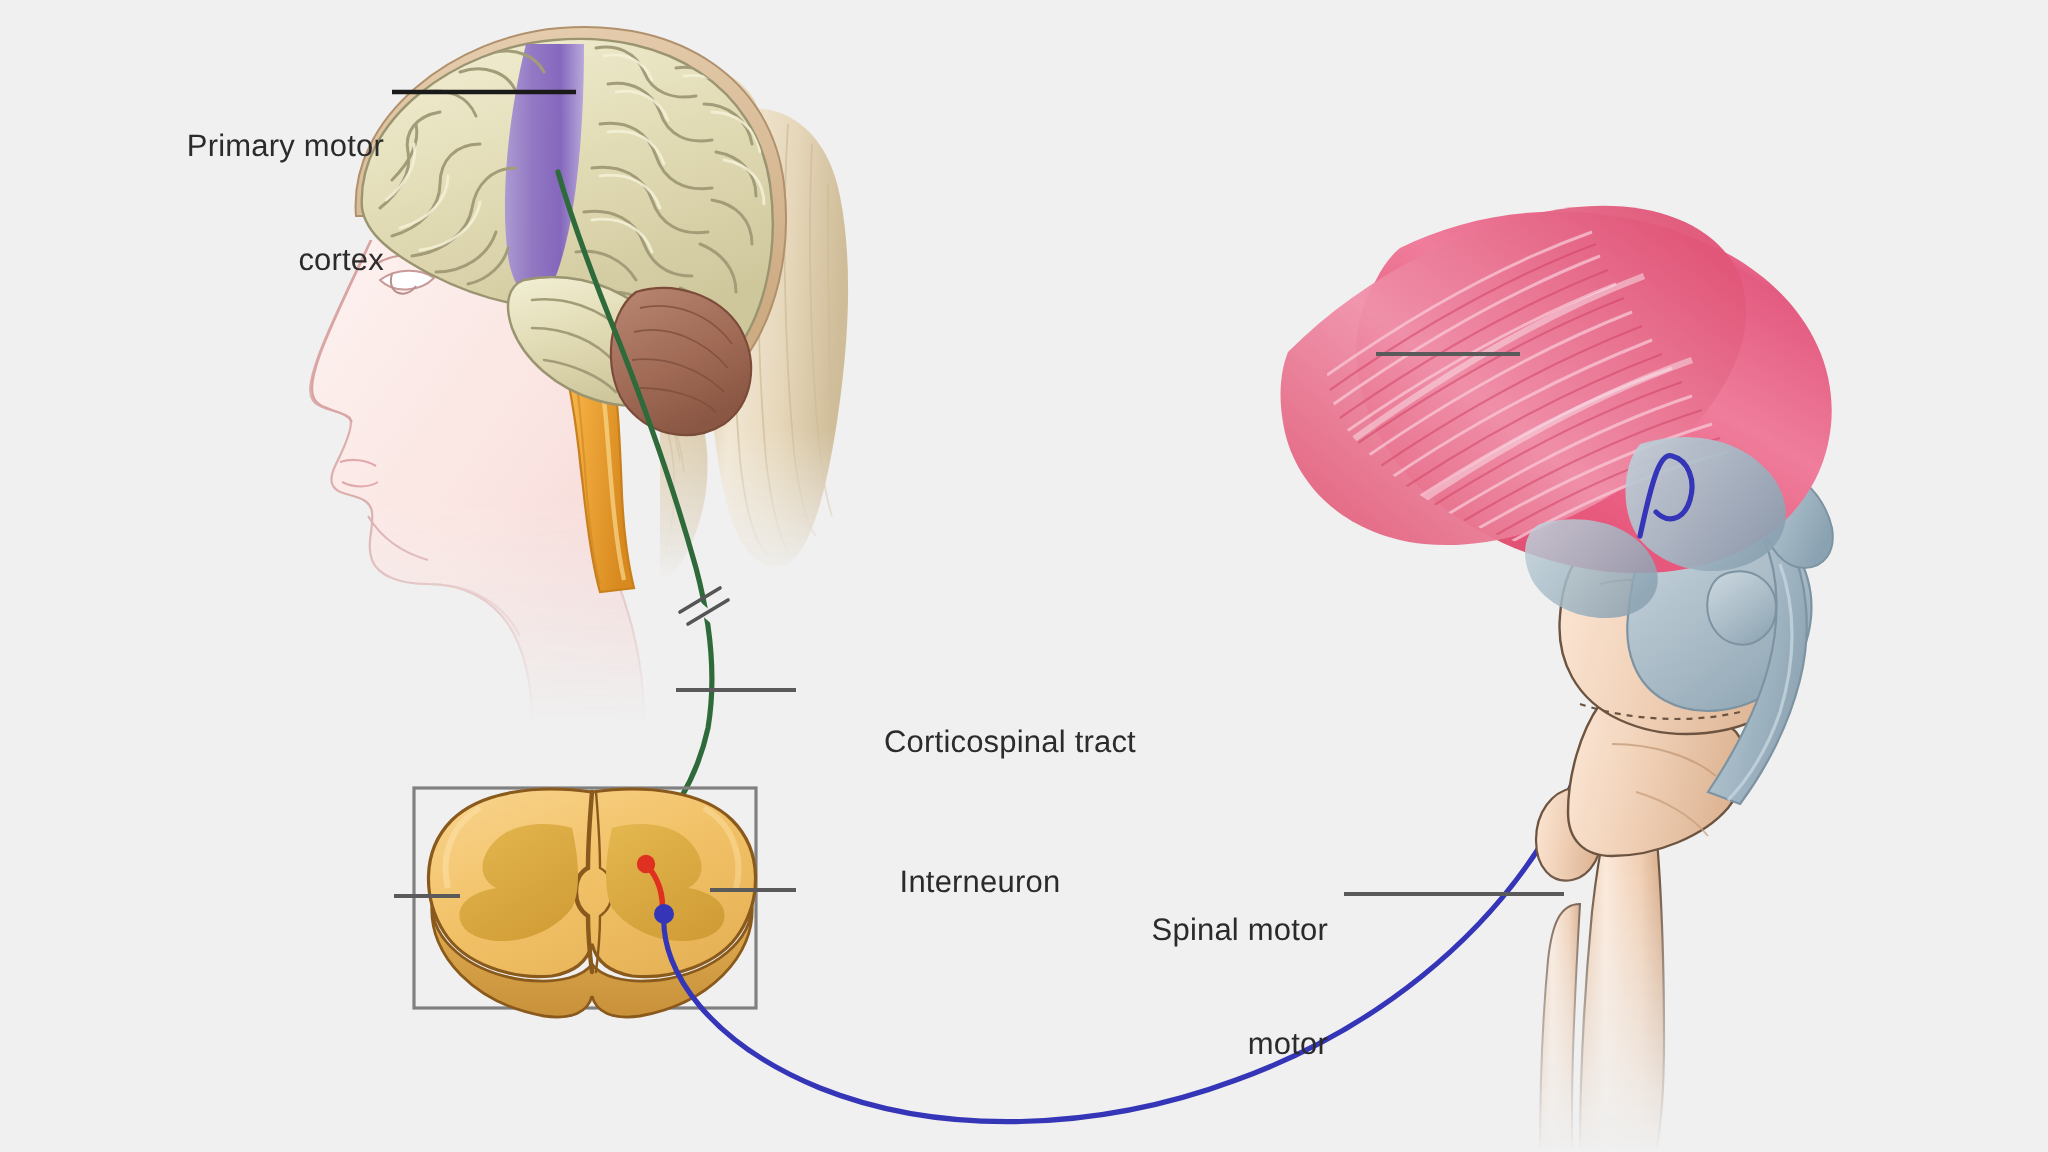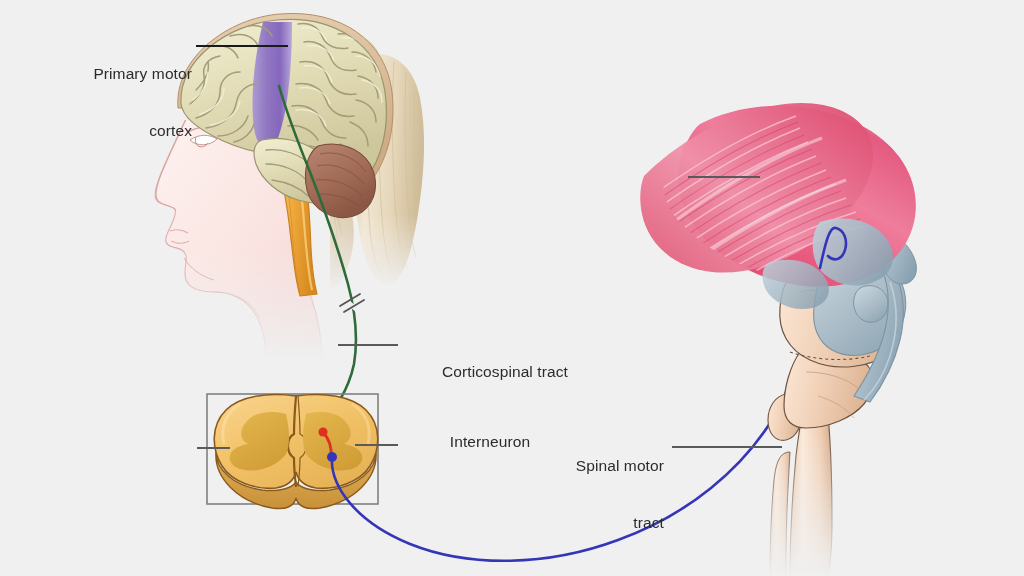--- a/index.html
+++ b/index.html
@@ -463,16 +463,16 @@
   <div class="lbl l" style="left:405px; top:324px; width:200px;">
     <div>Corticospinal tract</div>
   </div>
 
 
   <div class="lbl l" style="left:405px; top:432px; width:170px;">Interneuron</div>
 
 
   <div class="lbl r" style="left:500px; top:418px; width:164px;">
     <div>Spinal motor</div>
-    <div>tract</div>
+    <div>motor</div>
   </div>
 
 </div>
 
 </body></html>

